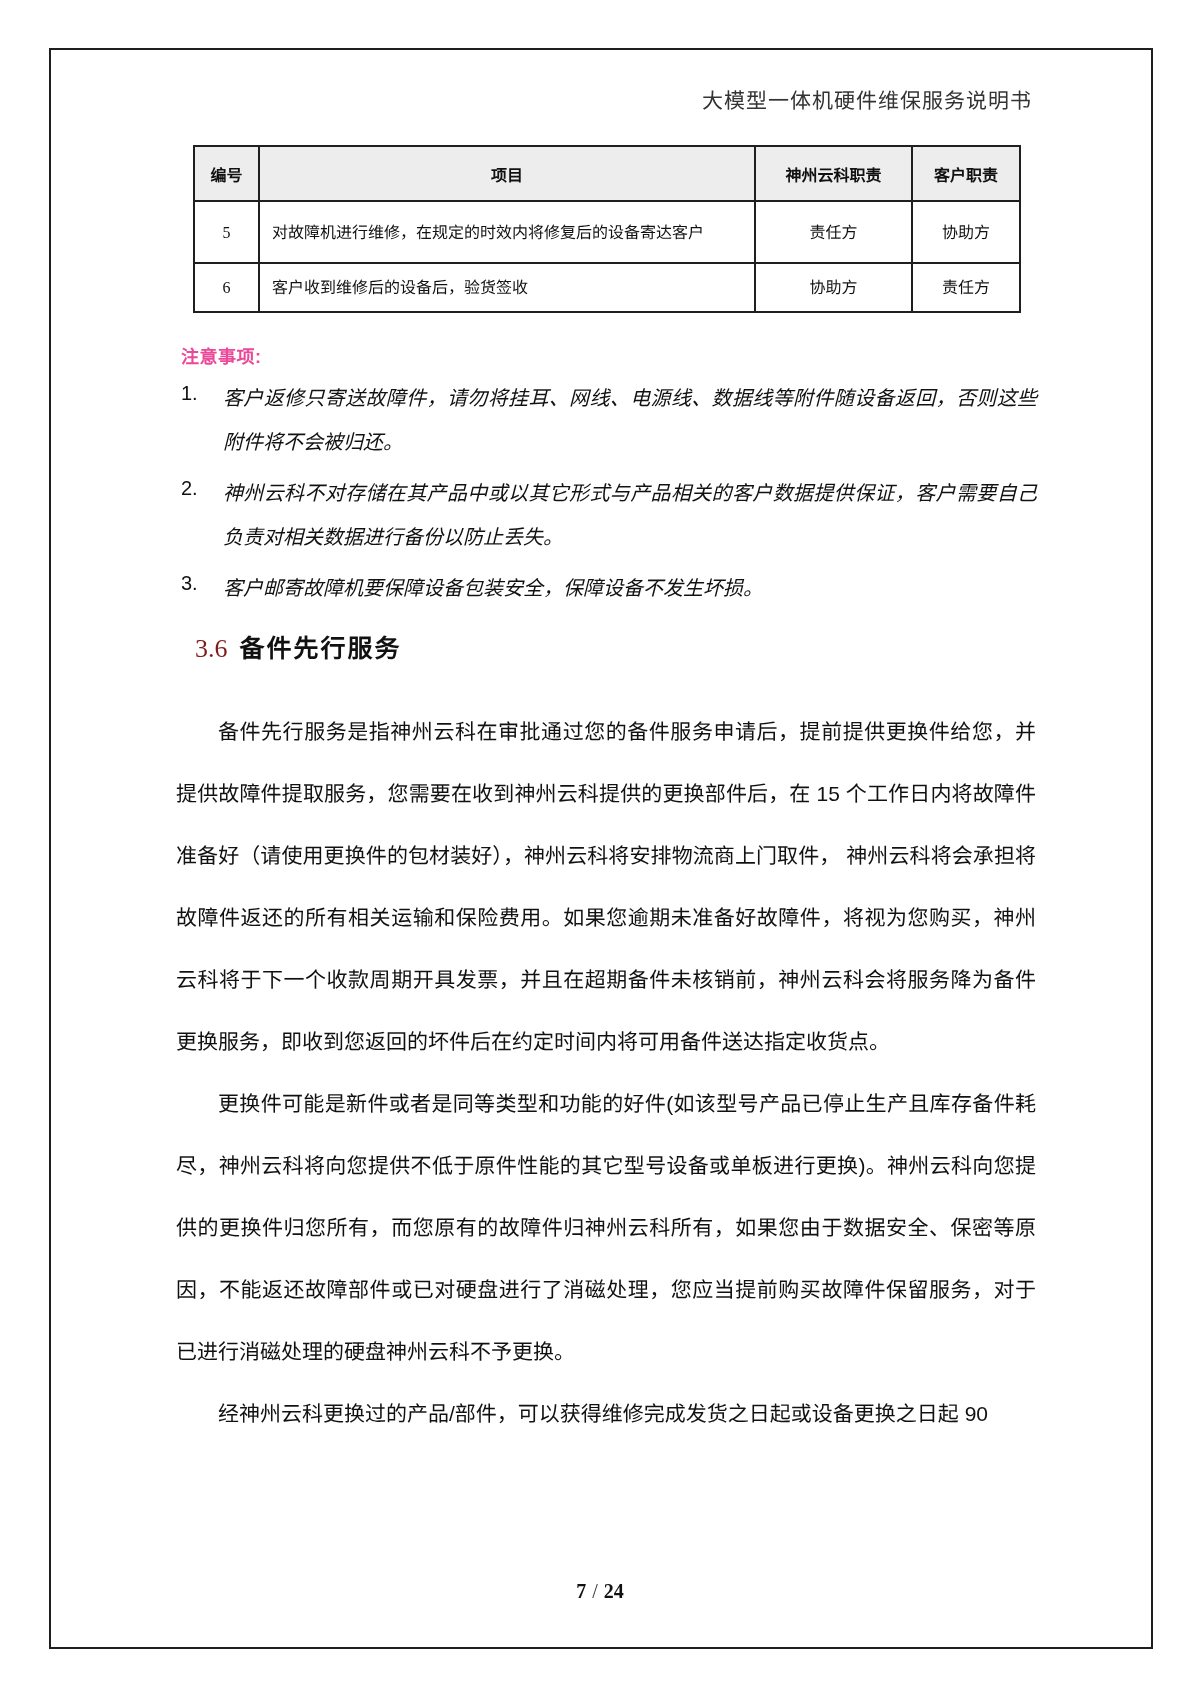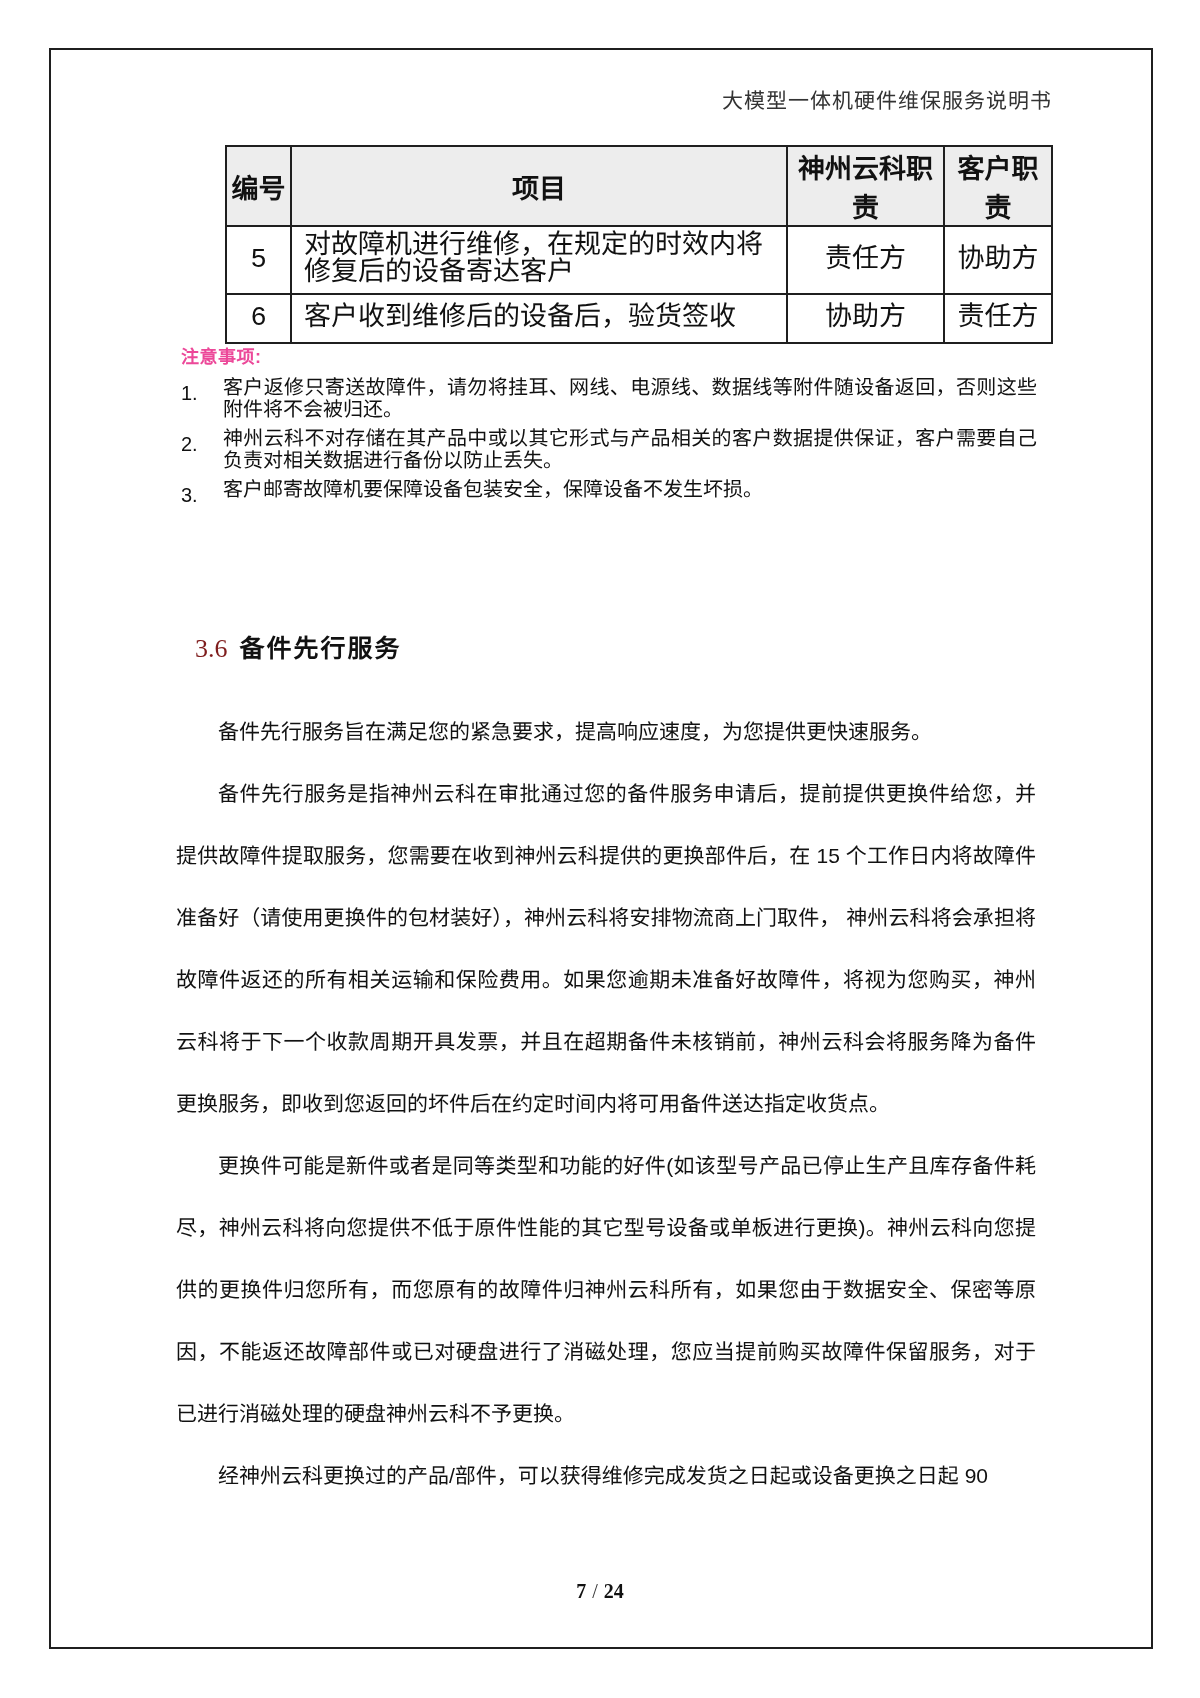--- a/index.html
+++ b/index.html
@@ -7,47 +7,47 @@
     position:relative; width:1200px; height:1698px; background:#ffffff;
     font-family:"Liberation Sans", sans-serif; color:#111; overflow:hidden;
   }
   .frame {
     position:absolute; left:49px; top:48px; width:1104px; height:1601px;
     border:2px solid #1f1f1f; box-sizing:border-box; background:#fff;
   }
   .doc-header {
     position:absolute; top:84px; left:0; width:1032px; text-align:right;
     font-family:"Liberation Serif","DejaVu Serif",serif; font-size:21px;
-    color:#333; letter-spacing:1px;margin-left:20px;
+    color:#333; letter-spacing:1px;
   }
   table.svc-table {
     position:absolute; left:193px; top:145px; width:826px;
     border-collapse:collapse; table-layout:fixed;
-    font-family:Liberation Mono, monospace; font-size:27px; color:#111;margin-left:32px;
+    font-family:Liberation Serif, serif; font-size:16px; color:#111;
   }
   .svc-table th {
     background:#ededed; border:2px solid #1f1f1f; font-weight:bold;
     height:53px; text-align:center; padding:0 4px;
   }
   .svc-table td {
     border:2px solid #1f1f1f; text-align:center; vertical-align:middle;
     padding:4px 8px; line-height:27px;
   }
   .svc-table td.item-cell { text-align:left; padding:6px 12px; }
   .svc-table tr.row-5 td { height:48px; }
   .svc-table tr.row-6 td { height:35px; }
 
   .notes-heading {
     position:absolute; left:181px; top:342px;
     font-size:18px; font-weight:bold; color:#ec4899; letter-spacing:0.5px;
   }
   .notes-list { position:absolute; left:181px; top:376px; width:856px; font-size:20px; }
   .note-item { display:flex; margin-bottom:7px; }
   .note-num { flex:none; width:42px; line-height:34px; }
-  .note-text { flex:1; line-height:22px; text-align:justify; }
+  .note-text { flex:1; line-height:44px; text-align:justify;font-style:italic; }
 
   .section-heading { position:absolute; left:195px; top:628px; white-space:nowrap; }
   .sec-num {
     font-family:"Liberation Serif","DejaVu Serif",serif; font-size:26px; color:#7f1d1d;
   }
   .sec-title { font-size:25px; font-weight:bold; margin-left:12px; letter-spacing:2px; }
 
   .paragraphs {
     position:absolute; left:176px; top:701px; width:860px;
     font-size:21px; line-height:62px; color:#111;
@@ -115,21 +115,20 @@
       <span class="note-num">3.</span>
       <span class="note-text">客户邮寄故障机要保障设备包装安全，保障设备不发生坏损。</span>
     </div>
   </div>
 
   <div class="section-heading">
     <span class="sec-num">3.6</span><span class="sec-title">备件先行服务</span>
   </div>
 
   <div class="paragraphs">
-    <p class="para">备件先行服务旨在满足您的紧急要求，提高响应速度，为您提供更快速服务。</p>
     <p class="para">备件先行服务是指神州云科在审批通过您的备件服务申请后，提前提供更换件给您，并提供故障件提取服务，您需要在收到神州云科提供的更换部件后，在 15 个工作日内将故障件准备好（请使用更换件的包材装好），神州云科将安排物流商上门取件， 神州云科将会承担将故障件返还的所有相关运输和保险费用。如果您逾期未准备好故障件，将视为您购买，神州云科将于下一个收款周期开具发票，并且在超期备件未核销前，神州云科会将服务降为备件更换服务，即收到您返回的坏件后在约定时间内将可用备件送达指定收货点。</p>
     <p class="para">更换件可能是新件或者是同等类型和功能的好件(如该型号产品已停止生产且库存备件耗尽，神州云科将向您提供不低于原件性能的其它型号设备或单板进行更换)。神州云科向您提供的更换件归您所有，而您原有的故障件归神州云科所有，如果您由于数据安全、保密等原因，不能返还故障部件或已对硬盘进行了消磁处理，您应当提前购买故障件保留服务，对于已进行消磁处理的硬盘神州云科不予更换。</p>
     <p class="para">经神州云科更换过的产品/部件，可以获得维修完成发货之日起或设备更换之日起 90</p>
   </div>
 
   <div class="page-footer">
     <span>7</span><span class="sep">/</span><span>24</span>
   </div>
 </div>
 

